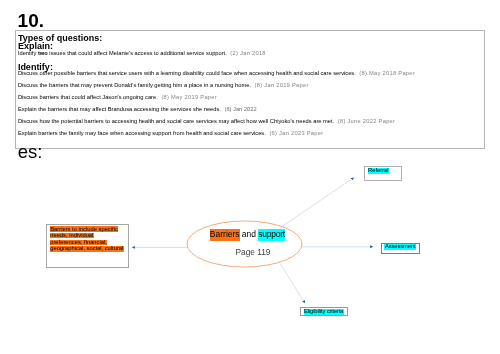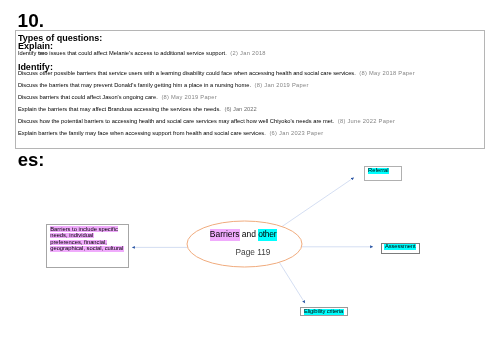--- a/index.html
+++ b/index.html
@@ -9,28 +9,28 @@
 
   .slide-number{position:absolute;left:17.6px;top:11px;font-size:19px;font-weight:bold;color:#000;line-height:20px;}
 
   .qbox{position:absolute;left:14.7px;top:30px;width:470.6px;height:119.2px;border:1.1px solid #b5b5b5;box-sizing:border-box;background:#fff;}
 
   .h1{position:absolute;left:2.2px;font-size:9px;font-weight:bold;color:#000;line-height:10px;white-space:nowrap;}
   .q{position:absolute;left:2.2px;font-size:5.73px;color:#000;line-height:7px;white-space:nowrap;}
   .ref{color:#848484;letter-spacing:0.28px;margin-left:2px;}
   .ref2{color:#6e6e6e;letter-spacing:0;margin-left:2px;}
 
-  .es{position:absolute;left:17.7px;top:150px;font-size:18.5px;font-weight:bold;color:#000;line-height:20px;}
+  .es{position:absolute;left:17.7px;top:142px;font-size:18.5px;font-weight:normal;color:#000;line-height:20px;}
 
   .map{position:absolute;left:0;top:0;width:500px;height:354px;}
 
   .node{position:absolute;box-sizing:border-box;background:#fff;border:1.2px solid #a6a6a6;}
   .node-txt{position:absolute;font-size:5.8px;color:#000;line-height:6.55px;}
 
-  .hl-y{background:#f0abfc;}
+  .hl-y{background:#f97316;}
   .ln{height:6.55px;line-height:6.55px;white-space:nowrap;}
   .ln span{display:inline-block;line-height:5.3px;padding:0.1px 0.4px;}
   .hl-c{background:#00ffff;}
   .node-txt .hl-c{display:inline-block;line-height:5.9px;padding:0.1px 0.4px;}
 
   .ellipse-txt1{position:absolute;font-size:8.5px;color:#000;white-space:nowrap;line-height:11.4px;}
   .ellipse-txt1 .hl-y,.ellipse-txt1 .hl-c{display:inline-block;line-height:11.3px;padding:0 0.35px;}
   .ellipse-txt1 .gap{display:inline-block;width:1.9px;}
   .ellipse-txt1 .hl-c{letter-spacing:-0.25px;padding-right:0.6px;}
   .ellipse-txt2{position:absolute;font-size:8.3px;color:#404040;white-space:nowrap;line-height:10px;padding-left:8px;}
@@ -83,15 +83,15 @@
   </div>
 
   <div class="node" style="border-color:#7c7c7c;left:381.3px;top:242.5px;width:38.7px;height:11.6px;">
     <div class="node-txt" style="left:2.2px;top:-0.6px;letter-spacing:-0.08px;"><span class="hl-c">Assessment</span></div>
   </div>
 
   <div class="node" style="border-color:#9a9a9a;left:300.4px;top:307.2px;width:47.6px;height:8.4px;">
     <div class="node-txt" style="left:2.2px;top:-0.6px;letter-spacing:-0.12px;"><span class="hl-c">Eligibility criteria</span></div>
   </div>
 
-  <div class="ellipse-txt1" style="left:209.5px;top:229.4px;"><span class="hl-y">Barriers</span><span class="gap"></span><span>and</span><span class="gap"></span><span class="hl-c">other</span></div>
+  <div class="ellipse-txt1" style="left:209.5px;top:229.4px;"><span class="hl-y">Barriers</span><span class="gap"></span><span>and</span><span class="gap"></span><span class="hl-c">support</span></div>
   <div class="ellipse-txt2" style="left:227.5px;top:246.5px;">Page 119</div>
 </div>
 
 </body></html>

